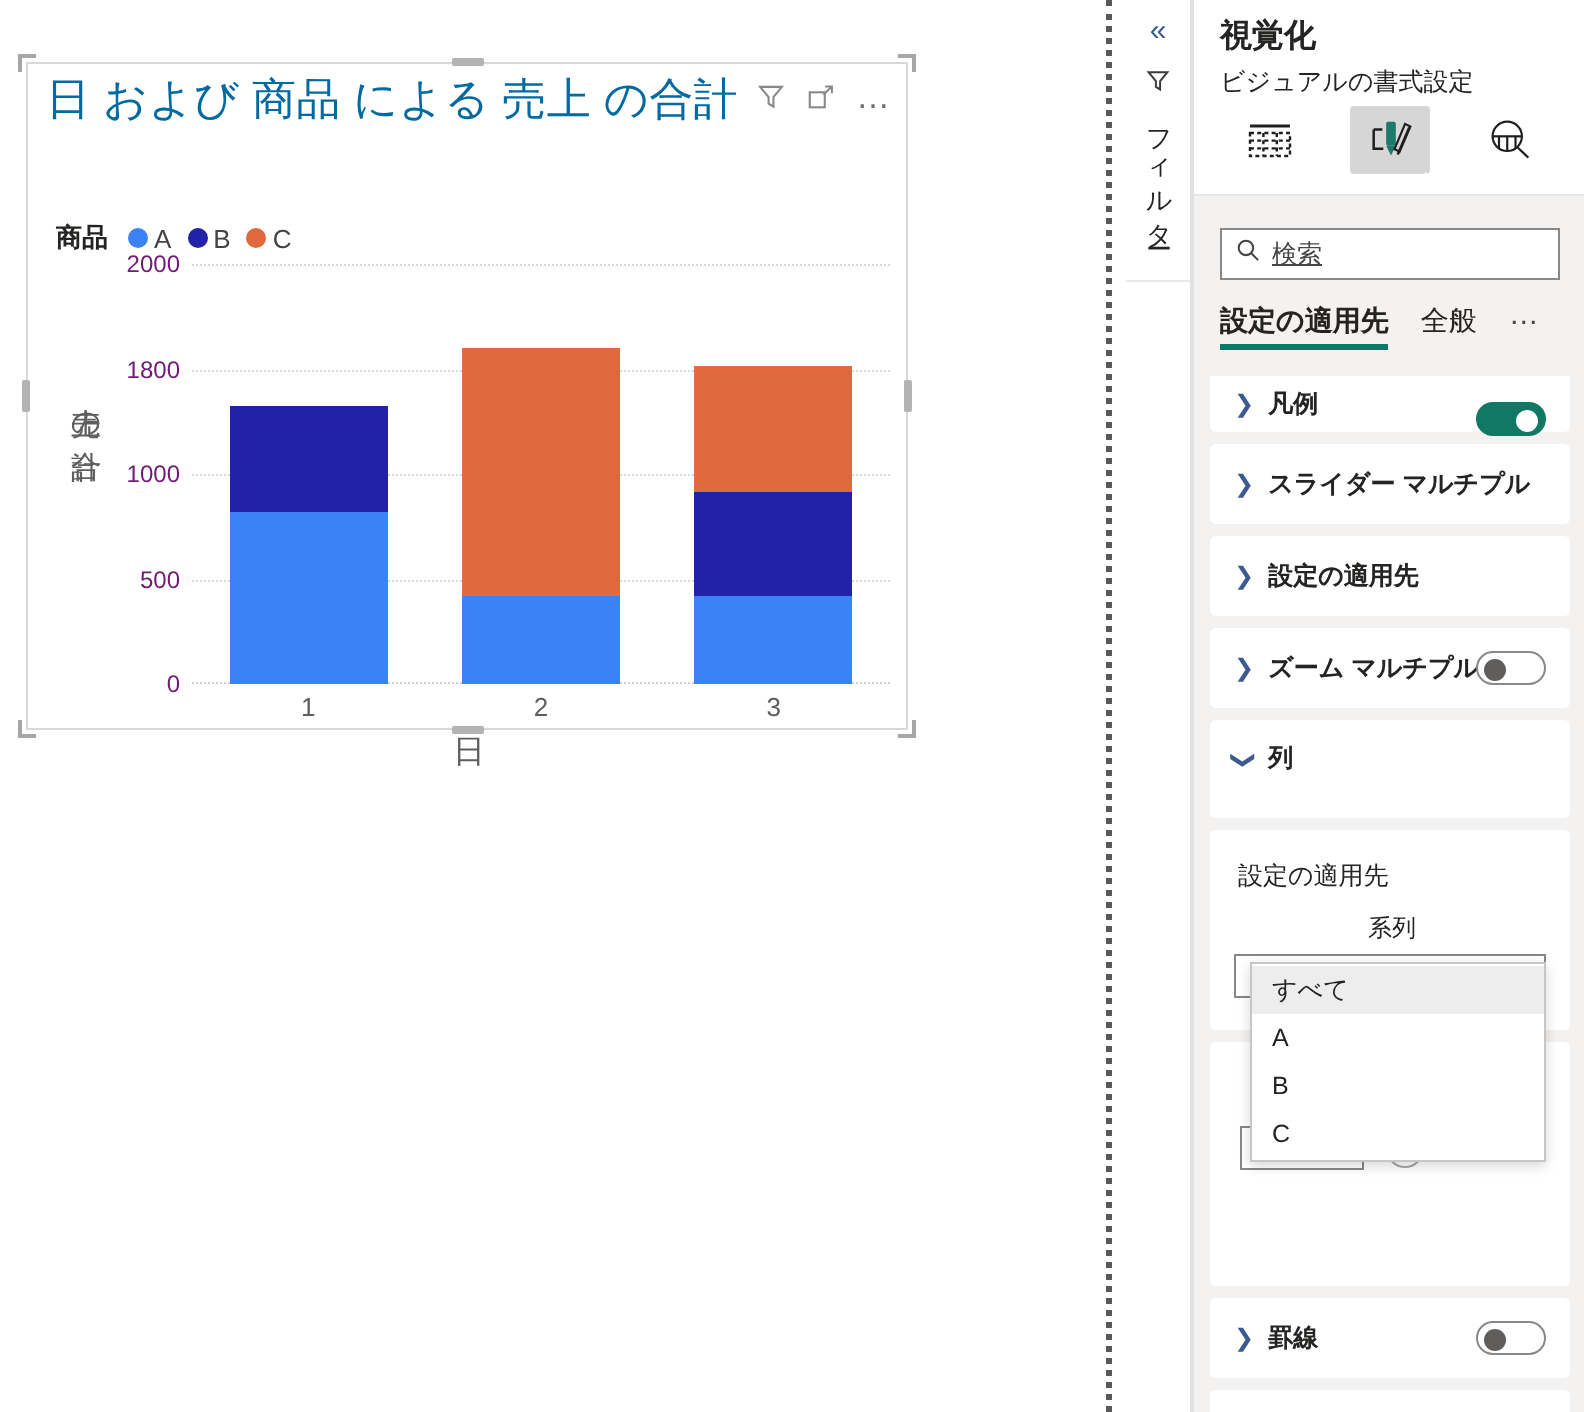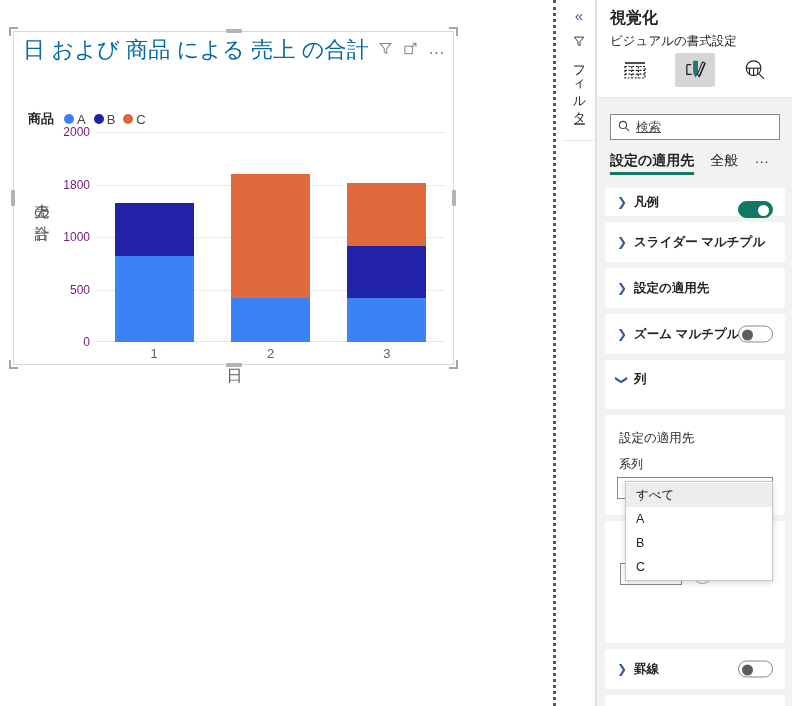--- a/index.html
+++ b/index.html
@@ -213,21 +213,21 @@
   .toggle.on { background:#117865; border-color:#117865; }
   .toggle.on .knob { left:auto; right:3px; background:#ffffff; }
 
   
   .card-exp {
     position:relative; margin:0 8px 6px 8px; background:#ffffff;
     border-radius:3px; padding:11px 12px 12px 12px;
   }
   .exp-head { display:flex; align-items:center; margin-bottom:9px; }
   .sub-head { font-size:12.5px; color:#252423; font-weight:400; margin:2px 0 9px 2px; }
-  .field-label { font-size:12px; color:#252423; margin:0 0 4px 2px; }
+  .field-label { font-size:12px; color:#252423; margin:0 0 4px 2px;text-align:center; }
   .combo {
     position:relative; width:100%; height:22px; background:#ffffff;
     border:1px solid #8a8886; display:flex; align-items:center;
     padding:0 22px 0 8px; font-size:12px; color:#252423;
   }
   .combo .caret {
     position:absolute; right:7px; top:50%; transform:translateY(-50%);
     color:#484644; font-size:10px;
   }
   

